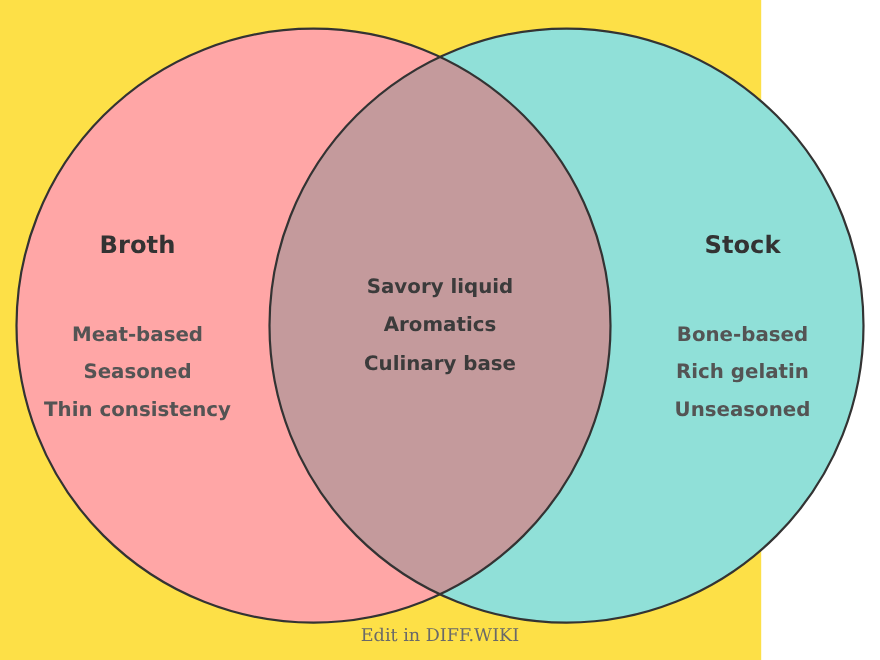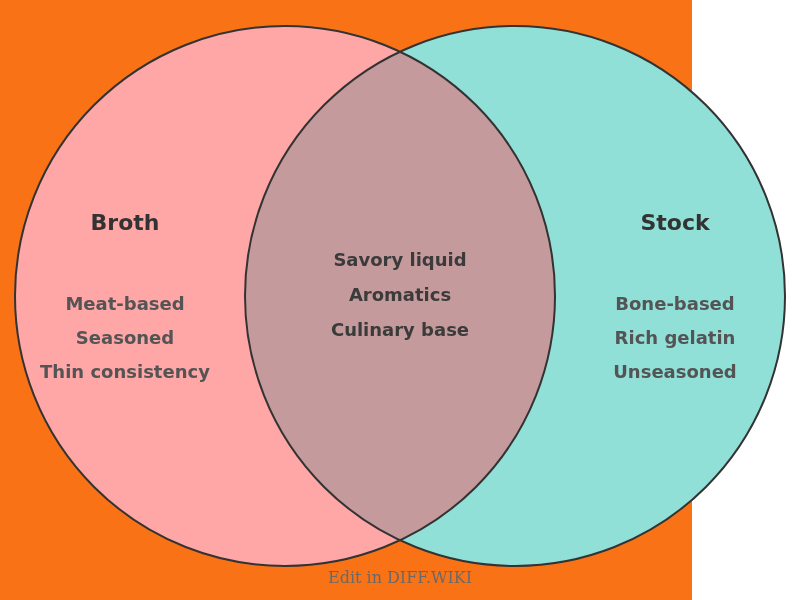--- a/index.html
+++ b/index.html
@@ -8,21 +8,21 @@
     background: #ffffff;
     width: 800px;
     height: 600px;
     overflow: hidden;
     font-family: "DejaVu Sans", "Liberation Sans", sans-serif;
   }
   .canvas {
     position: relative;
     width: 692px;
     height: 600px;
-    background: #f97316;
+    background: #fde047;
   }
   svg { display: block; }
   .set-title {
     font-family: "DejaVu Sans", "Liberation Sans", sans-serif;
     font-weight: bold;
     font-size: 22px;
     fill: #333333;
   }
   .set-item {
     font-family: "DejaVu Sans", "Liberation Sans", sans-serif;

